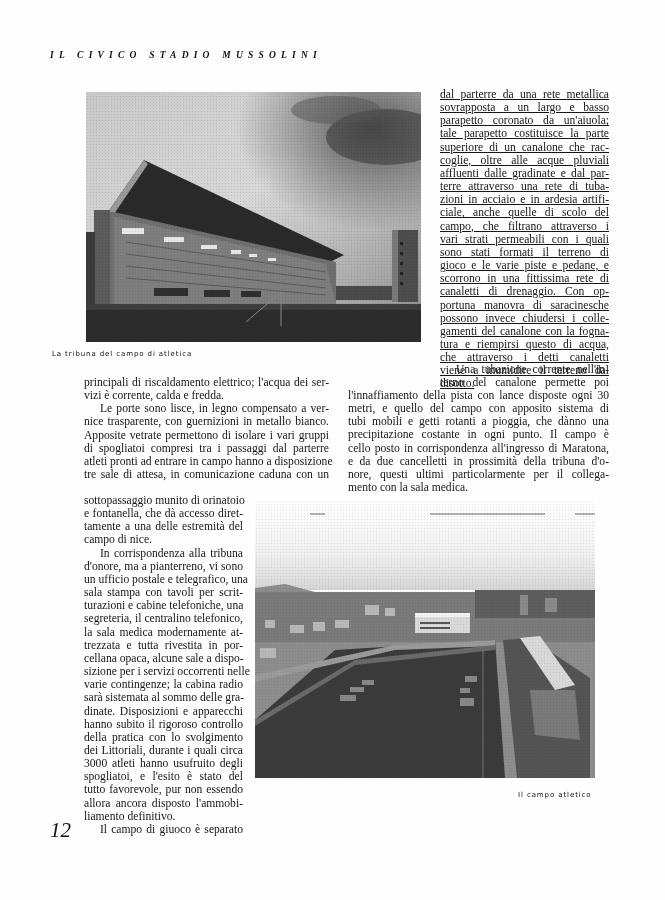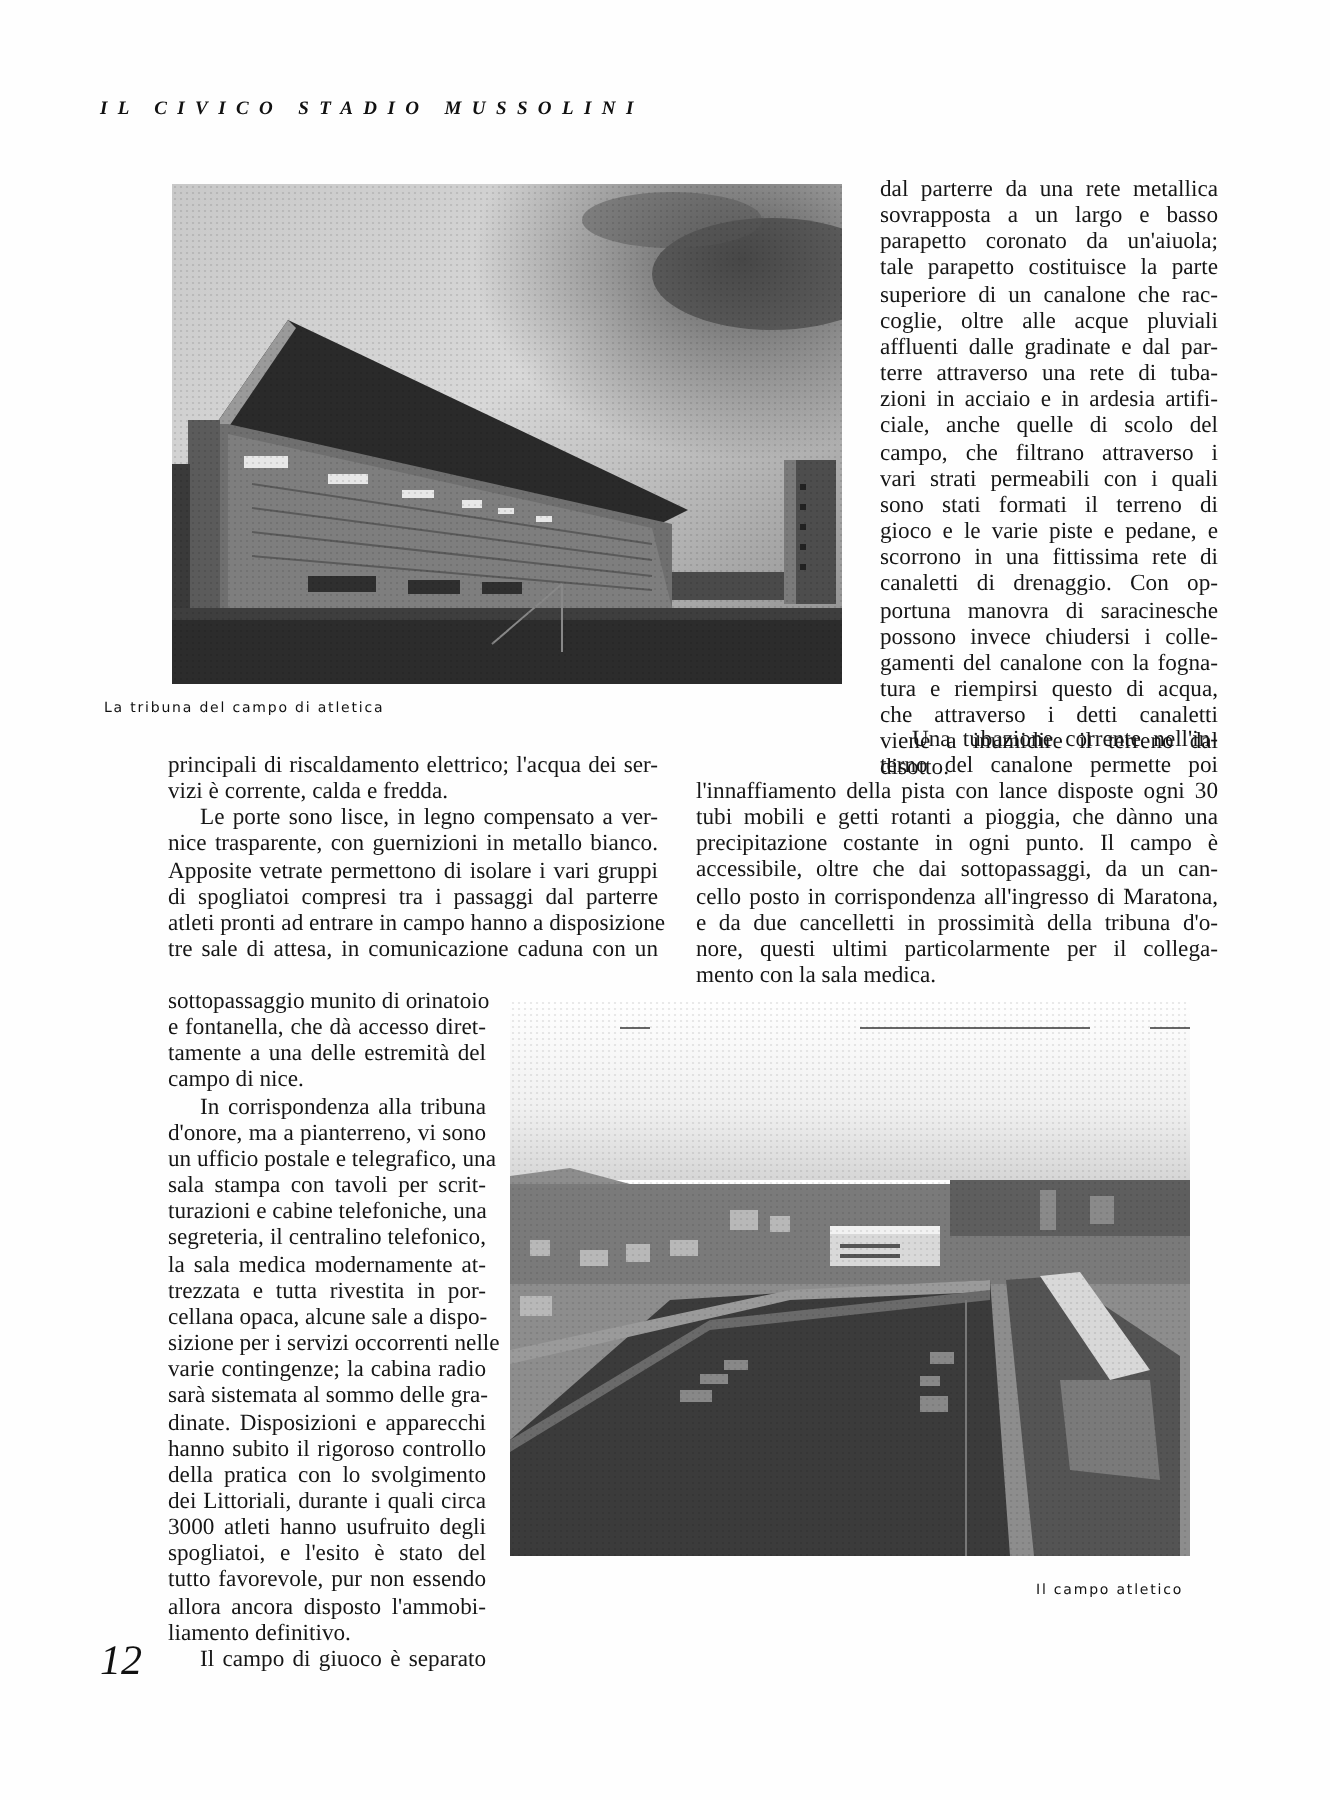--- a/index.html
+++ b/index.html
@@ -99,21 +99,21 @@
 
     <rect x="0" y="212" width="335" height="38" fill="#2c2c2c"></rect>
     <rect x="0" y="212" width="335" height="6" fill="#3e3e3e"></rect>
     <line x1="160" y1="230" x2="195" y2="200" stroke="#888" stroke-width="1"></line>
     <line x1="195" y1="200" x2="195" y2="234" stroke="#888" stroke-width="1"></line>
     <rect width="335" height="250" fill="url(#dots)"></rect>
   </svg>
 </div>
 <div class="caption" style="left:52px; top:350px;">La tribuna del campo di atletica</div>
 
-<div class="text" style="left:440px; top:88px; width:169px;">
+<div class="text" style="left:440px; top:88px; width:169px;text-decoration:underline;">
   <span class="line">dal parterre da una rete metallica</span>
   <span class="line">sovrapposta a un largo e basso</span>
   <span class="line">parapetto coronato da un'aiuola;</span>
   <span class="line">tale parapetto costituisce la parte</span>
   <span class="line">superiore di un canalone che rac-</span>
   <span class="line">coglie, oltre alle acque pluviali</span>
   <span class="line">affluenti dalle gradinate e dal par-</span>
   <span class="line">terre attraverso una rete di tuba-</span>
   <span class="line">zioni in acciaio e in ardesia artifi-</span>
   <span class="line">ciale, anche quelle di scolo del</span>
@@ -132,23 +132,23 @@
   <span class="line last">disotto.</span>
 </div>
 
 <div class="text" style="left:440px; top:363px; width:169px;">
   <span class="line" style="padding-left:16px;">Una tubazione corrente nell'in-</span>
   <span class="line">terno del canalone permette poi</span>
 </div>
 
 <div class="text" style="left:348px; top:389px; width:261px;">
   <span class="line">l'innaffiamento della pista con lance disposte ogni 30</span>
+  <span class="line">metri, e quello del campo con apposito sistema di</span>
   <span class="line">tubi mobili e getti rotanti a pioggia, che dànno una</span>
   <span class="line">precipitazione costante in ogni punto. Il campo è</span>
-  <span class="line">accessibile, oltre che dai sottopassaggi, da un can-</span>
   <span class="line">cello posto in corrispondenza all'ingresso di Maratona,</span>
   <span class="line">e da due cancelletti in prossimità della tribuna d'o-</span>
   <span class="line">nore, questi ultimi particolarmente per il collega-</span>
   <span class="line last">mento con la sala medica.</span>
 </div>
 
 <div class="text" style="left:84px; top:376px; width:245px;">
   <span class="line">principali di riscaldamento elettrico; l'acqua dei ser-</span>
   <span class="line last">vizi è corrente, calda e fredda.</span>
   <span class="line" style="padding-left:16px;">Le porte sono lisce, in legno compensato a ver-</span>

